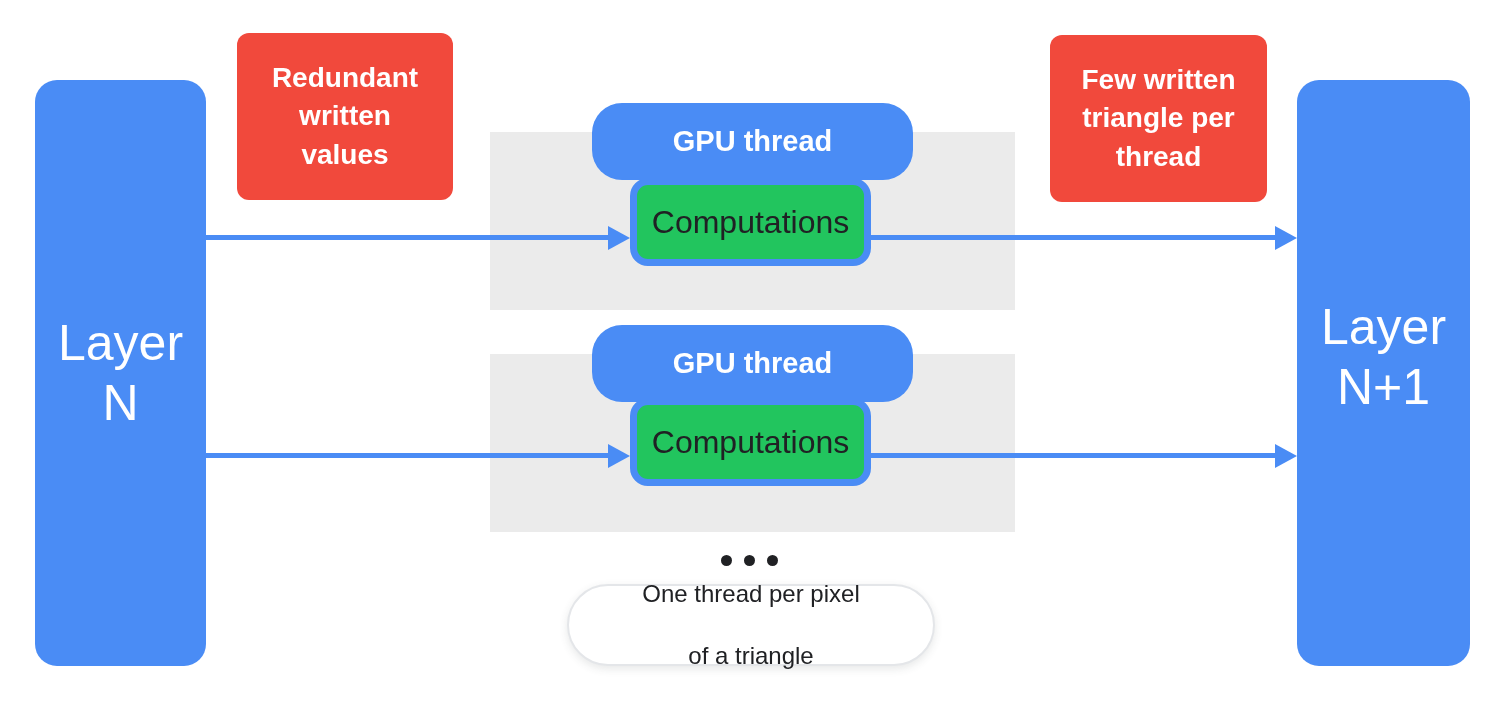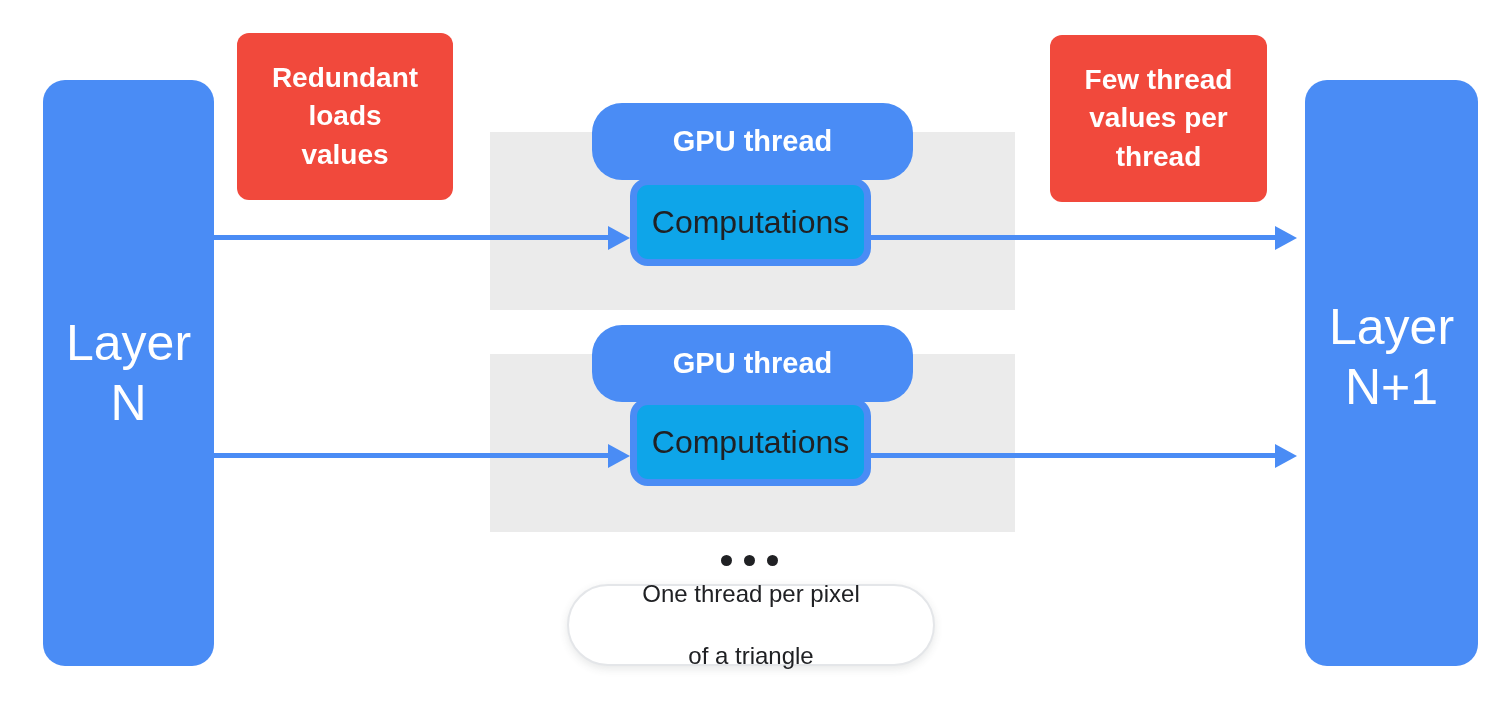--- a/index.html
+++ b/index.html
@@ -19,21 +19,20 @@
     background: var(--blue, #4A8CF5);
     border-radius: 22px;
     color: #ffffff;
     display: flex;
     align-items: center;
     justify-content: center;
     text-align: center;
     font-size: 50px;
     line-height: 1.2;
     font-weight: 400;
-    margin-left: 8px;
   }
   .layer-left  { left: 35px;   top: 80px; width: 171px; height: 586px; }
   .layer-right { left: 1297px; top: 80px; width: 173px; height: 586px; padding-bottom: 32px; box-sizing: border-box; }
 
   
   .callout {
     position: absolute;
     background: var(--red, #F1493C);
     border-radius: 12px;
     color: #ffffff;
@@ -82,21 +81,21 @@
   }
   .gpu-pill-1 { top: 103px; }
   .gpu-pill-2 { top: 325px; }
 
   
   .comp-box {
     position: absolute;
     left: 630px;
     width: 241px;
     height: 88px;
-    background: #0ea5e9;
+    background: #22c55e;
     border: 7px solid var(--blue, #4A8CF5);
     border-radius: 18px;
     box-sizing: border-box;
     color: var(--ink, #202124);
     font-size: 32px;
     display: flex;
     align-items: center;
     justify-content: center;
     z-index: 3;
   }
@@ -185,28 +184,28 @@
 
   <div class="layer-box layer-right">
     <div>
       <div>Layer</div>
       <div>N+1</div>
     </div>
   </div>
 
   <div class="callout callout-memory">
     <div>Redundant</div>
-    <div>loads</div>
+    <div>written</div>
     <div>values</div>
   </div>
 
 
   <div class="callout callout-few">
-    <div>Few thread</div>
-    <div>values per</div>
+    <div>Few written</div>
+    <div>triangle per</div>
     <div>thread</div>
   </div>
 
   <div class="gpu-pill gpu-pill-1">
     <span>GPU thread</span>
   </div>
   <div class="comp-box comp-box-1">
     <span>Computations</span>
   </div>
 

